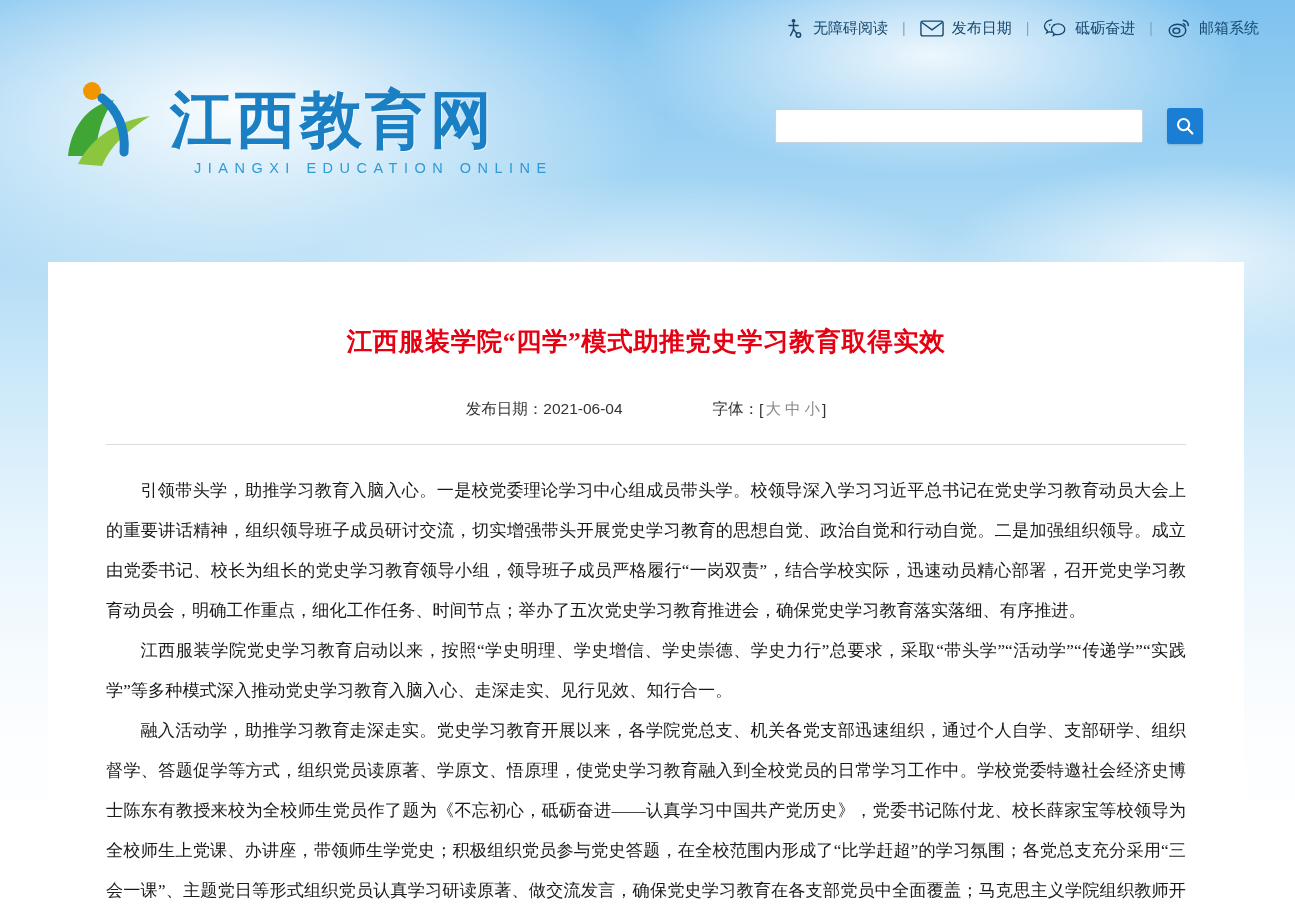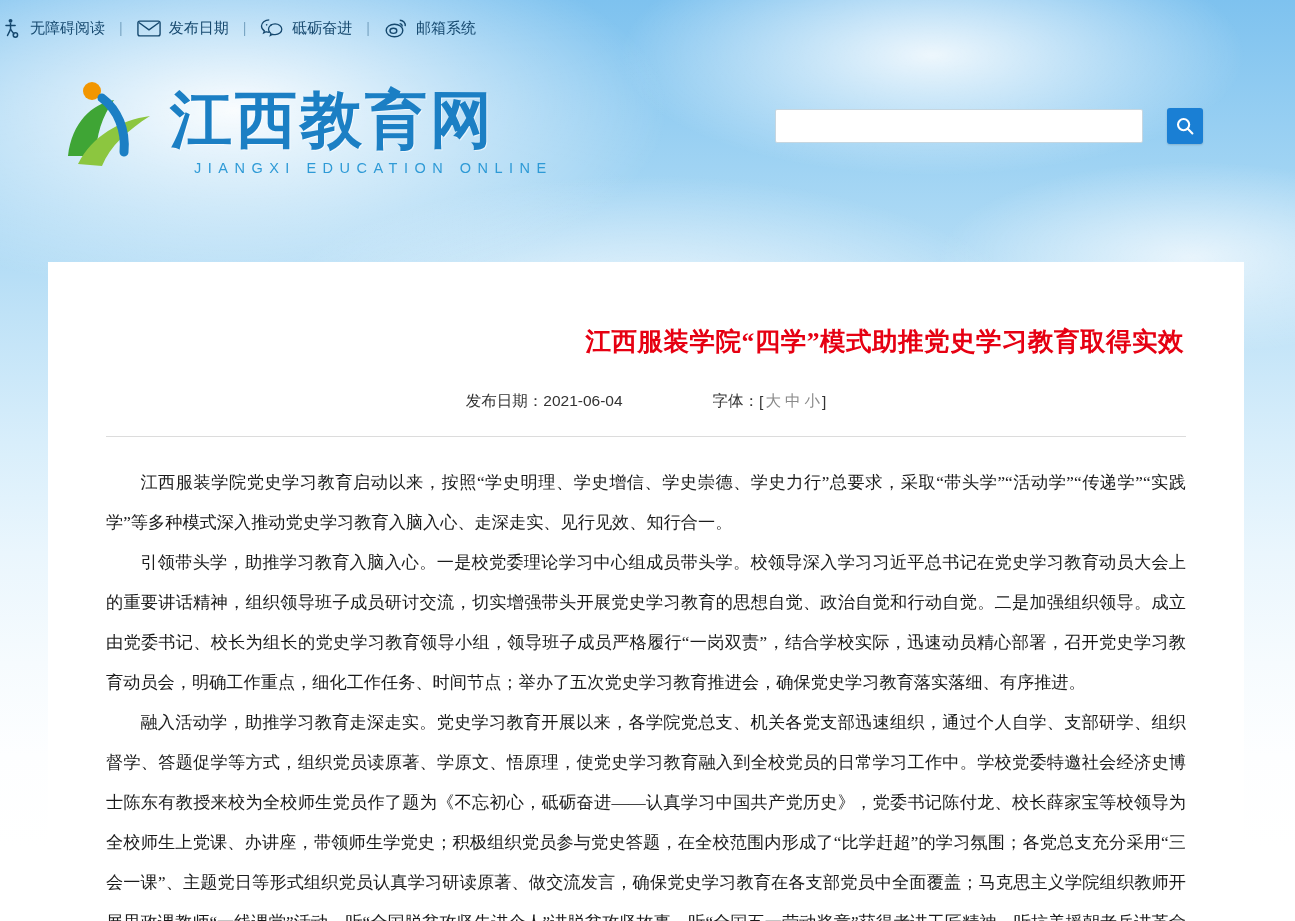--- a/index.html
+++ b/index.html
@@ -14,21 +14,21 @@
       radial-gradient(ellipse 700px 300px at 18% 12%, rgba(255,255,255,0.95) 0%, rgba(255,255,255,0.0) 62%),
       radial-gradient(ellipse 520px 200px at 72% 6%, rgba(255,255,255,0.85) 0%, rgba(255,255,255,0.0) 60%),
       radial-gradient(ellipse 600px 240px at 50% 36%, rgba(255,255,255,0.8) 0%, rgba(255,255,255,0.0) 65%),
       radial-gradient(ellipse 420px 160px at 92% 28%, rgba(255,255,255,0.7) 0%, rgba(255,255,255,0.0) 60%),
       linear-gradient(180deg, #7ec2ef 0%, #9fd3f3 18%, #bfe2f7 34%, #d8eefb 48%, #eaf6fd 60%, #f6fbfe 72%, #fdfeff 82%, #ffffff 92%);
   }
 
   
   .topbar {
     position: absolute; top: 0; left: 0; width: 1295px; height: 56px;
-    display: flex; align-items: center;
+    display: flex; justify-content: flex-end; align-items: center;
     padding-right: 36px;
   }
   .topitem {
     display: flex; align-items: center; gap: 8px;
     font-size: 15px; color: #15486e;
     white-space: nowrap;
   }
   .topsep { color: #7aa6c4; margin: 0 14px; font-size: 14px; }
   .ic { display: inline-block; }
   .ic svg { display: block; }
@@ -73,27 +73,27 @@
   }
 
   
   .card {
     position: absolute; left: 48px; top: 262px;
     width: 1196px; min-height: 659px;
     background: #ffffff;
   }
   .title {
     margin: 0; padding: 62px 60px 0 60px;
-    text-align: right;
+    text-align: center;
     font-family: "Liberation Serif", serif;
     font-size: 25.5px; font-weight: bold; color: #e60012;
     letter-spacing: 0.5px;
   }
   .meta {
-    margin-top: 32px;
+    margin-top: 40px;
     display: flex; justify-content: center; align-items: center;
     font-size: 15.5px; color: #333; gap: 90px;
   }
   .meta .fonts { display: flex; align-items: center; }
   .meta .fonts .brk { color: #333; }
   .meta .fonts .sz { color: #8a8a8a; cursor: pointer; padding: 0 2px; }
   .rule {
     margin: 24px 58px 0 58px;
     border-top: 1px solid #dcdcdc;
   }
@@ -207,17 +207,17 @@
       <span class="sz">大</span>
       <span class="sz">中</span>
       <span class="sz">小</span>
       <span class="brk">]</span>
     </div>
   </div>
 
   <div class="rule"></div>
 
   <div class="article">
+    <p>引领带头学，助推学习教育入脑入心。一是校党委理论学习中心组成员带头学。校领导深入学习习近平总书记在党史学习教育动员大会上的重要讲话精神，组织领导班子成员研讨交流，切实增强带头开展党史学习教育的思想自觉、政治自觉和行动自觉。二是加强组织领导。成立由党委书记、校长为组长的党史学习教育领导小组，领导班子成员严格履行“一岗双责”，结合学校实际，迅速动员精心部署，召开党史学习教育动员会，明确工作重点，细化工作任务、时间节点；举办了五次党史学习教育推进会，确保党史学习教育落实落细、有序推进。</p>
     <p>江西服装学院党史学习教育启动以来，按照“学史明理、学史增信、学史崇德、学史力行”总要求，采取“带头学”“活动学”“传递学”“实践学”等多种模式深入推动党史学习教育入脑入心、走深走实、见行见效、知行合一。</p>
-    <p>引领带头学，助推学习教育入脑入心。一是校党委理论学习中心组成员带头学。校领导深入学习习近平总书记在党史学习教育动员大会上的重要讲话精神，组织领导班子成员研讨交流，切实增强带头开展党史学习教育的思想自觉、政治自觉和行动自觉。二是加强组织领导。成立由党委书记、校长为组长的党史学习教育领导小组，领导班子成员严格履行“一岗双责”，结合学校实际，迅速动员精心部署，召开党史学习教育动员会，明确工作重点，细化工作任务、时间节点；举办了五次党史学习教育推进会，确保党史学习教育落实落细、有序推进。</p>
     <p>融入活动学，助推学习教育走深走实。党史学习教育开展以来，各学院党总支、机关各党支部迅速组织，通过个人自学、支部研学、组织督学、答题促学等方式，组织党员读原著、学原文、悟原理，使党史学习教育融入到全校党员的日常学习工作中。学校党委特邀社会经济史博士陈东有教授来校为全校师生党员作了题为《不忘初心，砥砺奋进——认真学习中国共产党历史》，党委书记陈付龙、校长薛家宝等校领导为全校师生上党课、办讲座，带领师生学党史；积极组织党员参与党史答题，在全校范围内形成了“比学赶超”的学习氛围；各党总支充分采用“三会一课”、主题党日等形式组织党员认真学习研读原著、做交流发言，确保党史学习教育在各支部党员中全面覆盖；马克思主义学院组织教师开展思政课教师“一线课堂”活动，听“全国脱贫攻坚先进个人”讲脱贫攻坚故事、听“全国五一劳动奖章”获得者讲工匠精神、听抗美援朝老兵讲革命故事，把思政小课堂同社会大课堂结合起来，推动党史实践教学往深里走、往实里走、往心里走；人文学院积极引导2020届毕业生以“红色文化”作为毕业设计选题，在作品设计中融入江西红色文化，使思政教育入头脑、入课堂、入专业。</p>
   </div>
 </div>
 
 </body></html>

